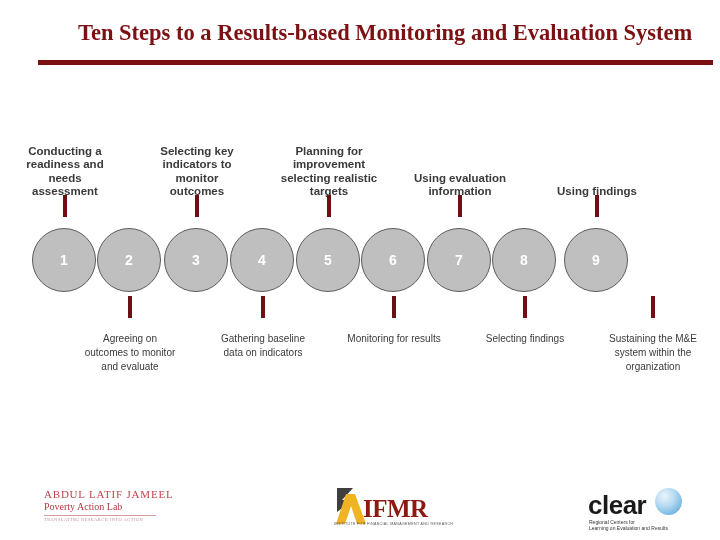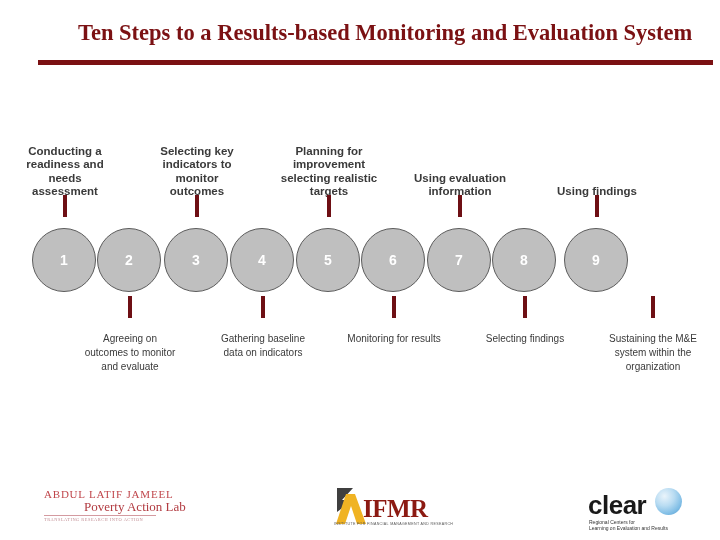--- a/index.html
+++ b/index.html
@@ -147,25 +147,24 @@
   #jpal-line1 {
     font-family: "Liberation Serif", serif;
     font-size: 11px;
     letter-spacing: 0.8px;
     color: #C0464B;
     line-height: 9px;
     white-space: nowrap;
   }
   #jpal-line2 {
     font-family: "Liberation Serif", serif;
-    font-size: 13px;
+    font-size: 10px;
     color: #B23B41;
     line-height: 15px;
     white-space: nowrap;
-    margin-left: 40px;
   }
   #jpal-rule {
     width: 112px;
     height: 1px;
     background: #d49aa0;
     margin-top: 1px;
   }
   #jpal-tagline {
     font-family: "Liberation Serif", serif;
     font-size: 4.4px;

